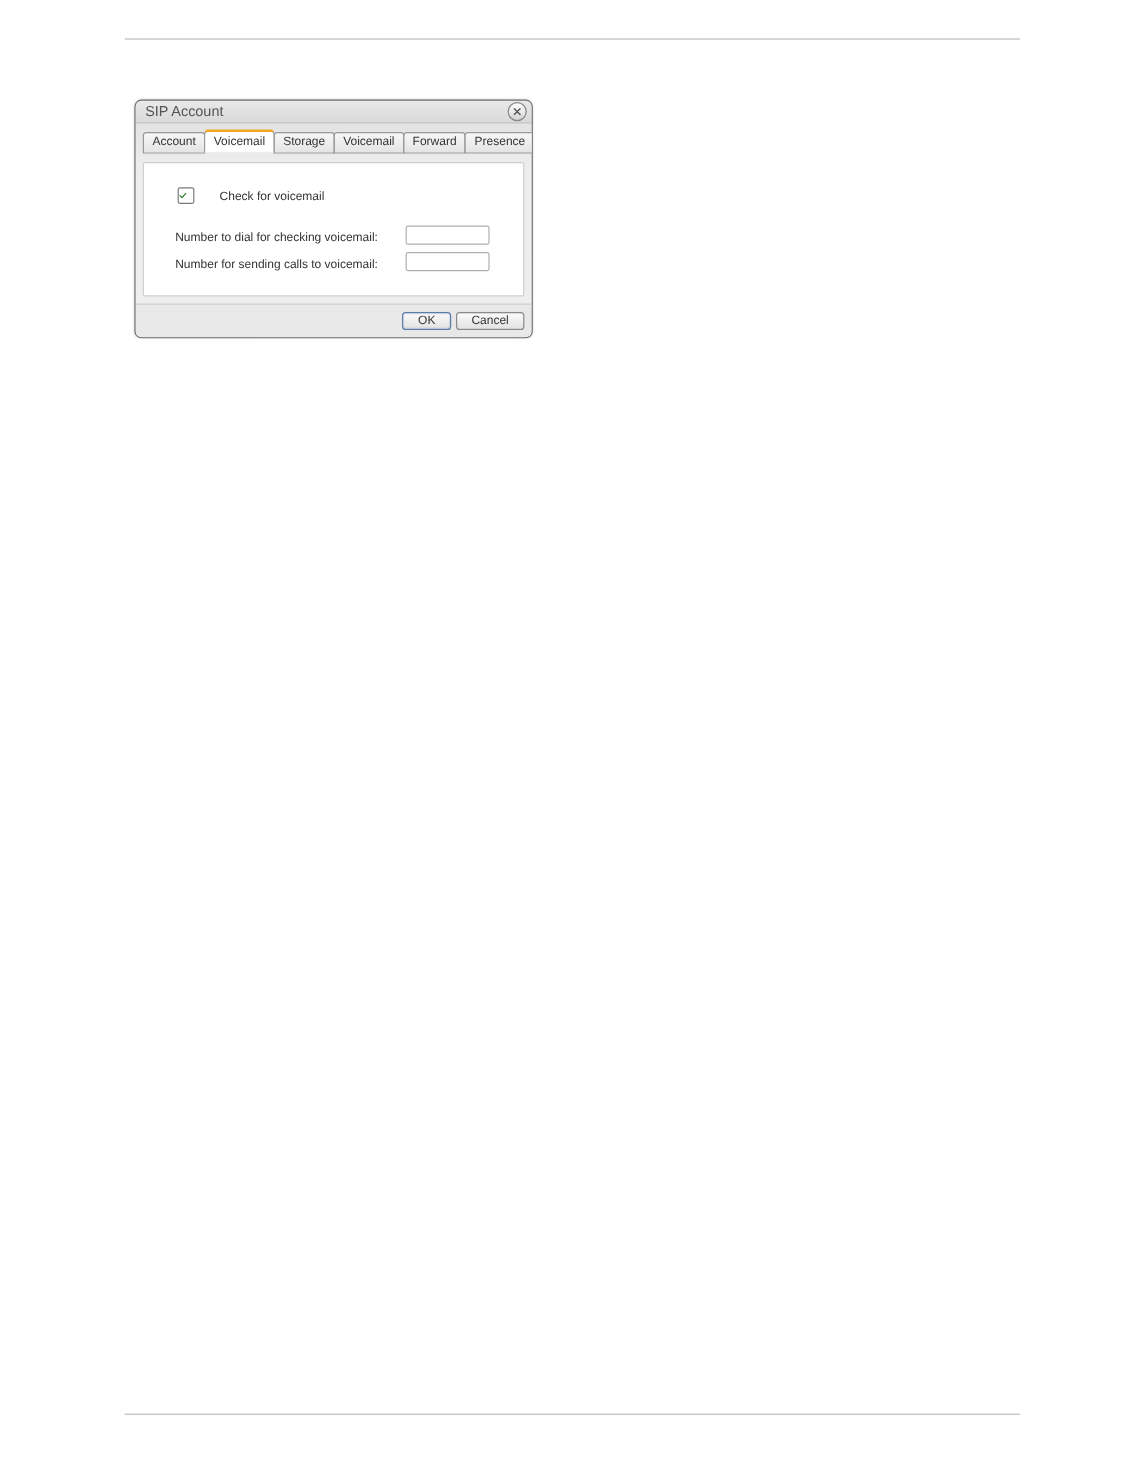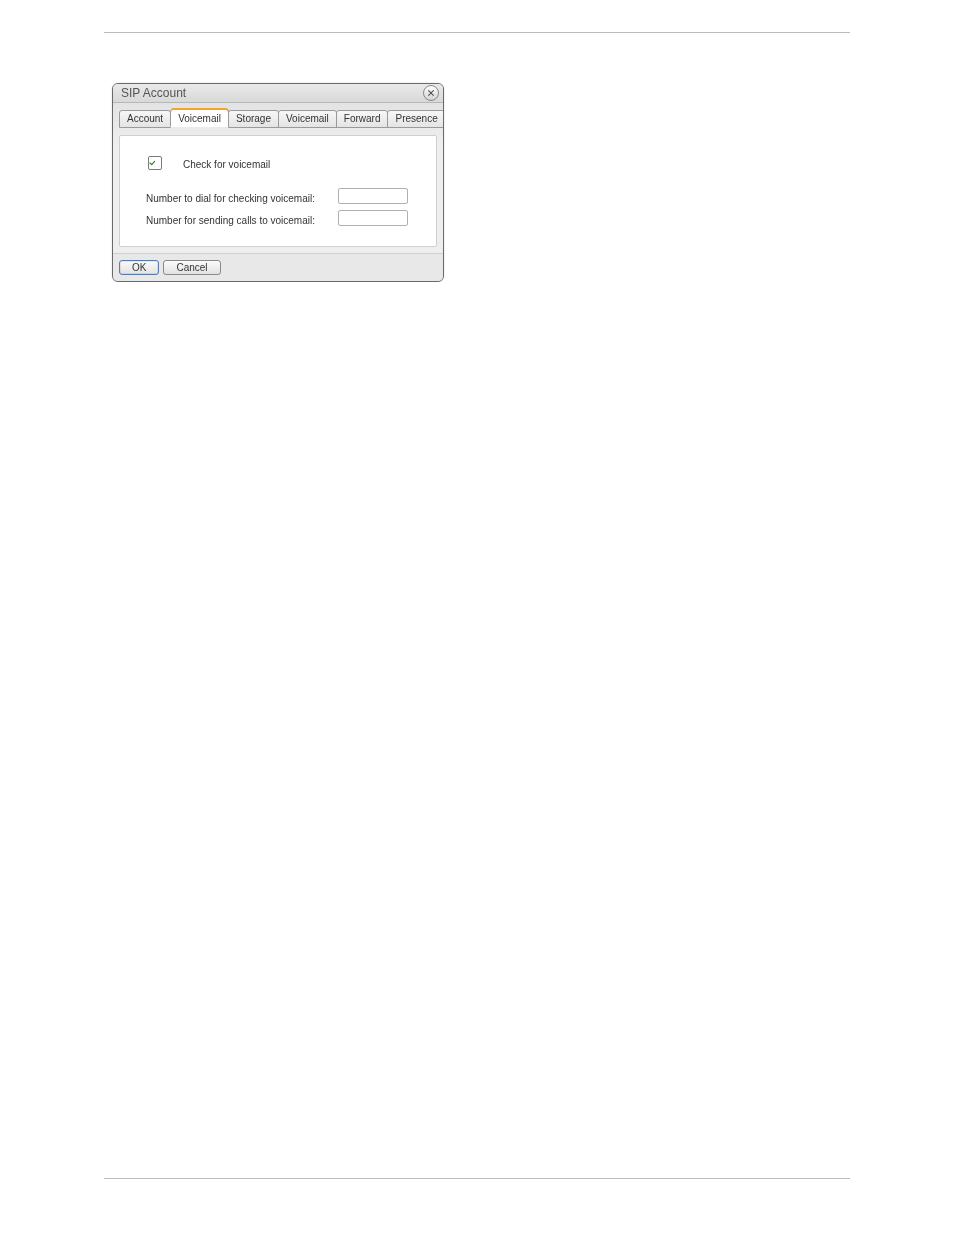--- a/index.html
+++ b/index.html
@@ -137,21 +137,21 @@
     border:1px solid #cfcfcf;
     border-radius:2px;
     margin:12px 0 0 0;
     padding:8px 10px 10px 10px;
   }
   fieldset.fwd legend{
     font-size:10px;color:#333;padding:0 3px;
   }
 
   .button-row{
-    display:flex;gap:4px;padding:6px 6px 6px 6px;background:#e8e8e8;border-top:1px solid #cfcfcf;
+    display:flex;justify-content:flex-end;gap:4px;padding:6px 6px 6px 6px;background:#e8e8e8;border-top:1px solid #cfcfcf;
   }
   .btn{
     border:1px solid #8a8a8a;
     border-radius:3px;
     padding:1px 12px;
     font-size:10px;
     background:linear-gradient(#fbfbfb,#e2e2e2);
     color:#333;
   }
   .btn.default{

